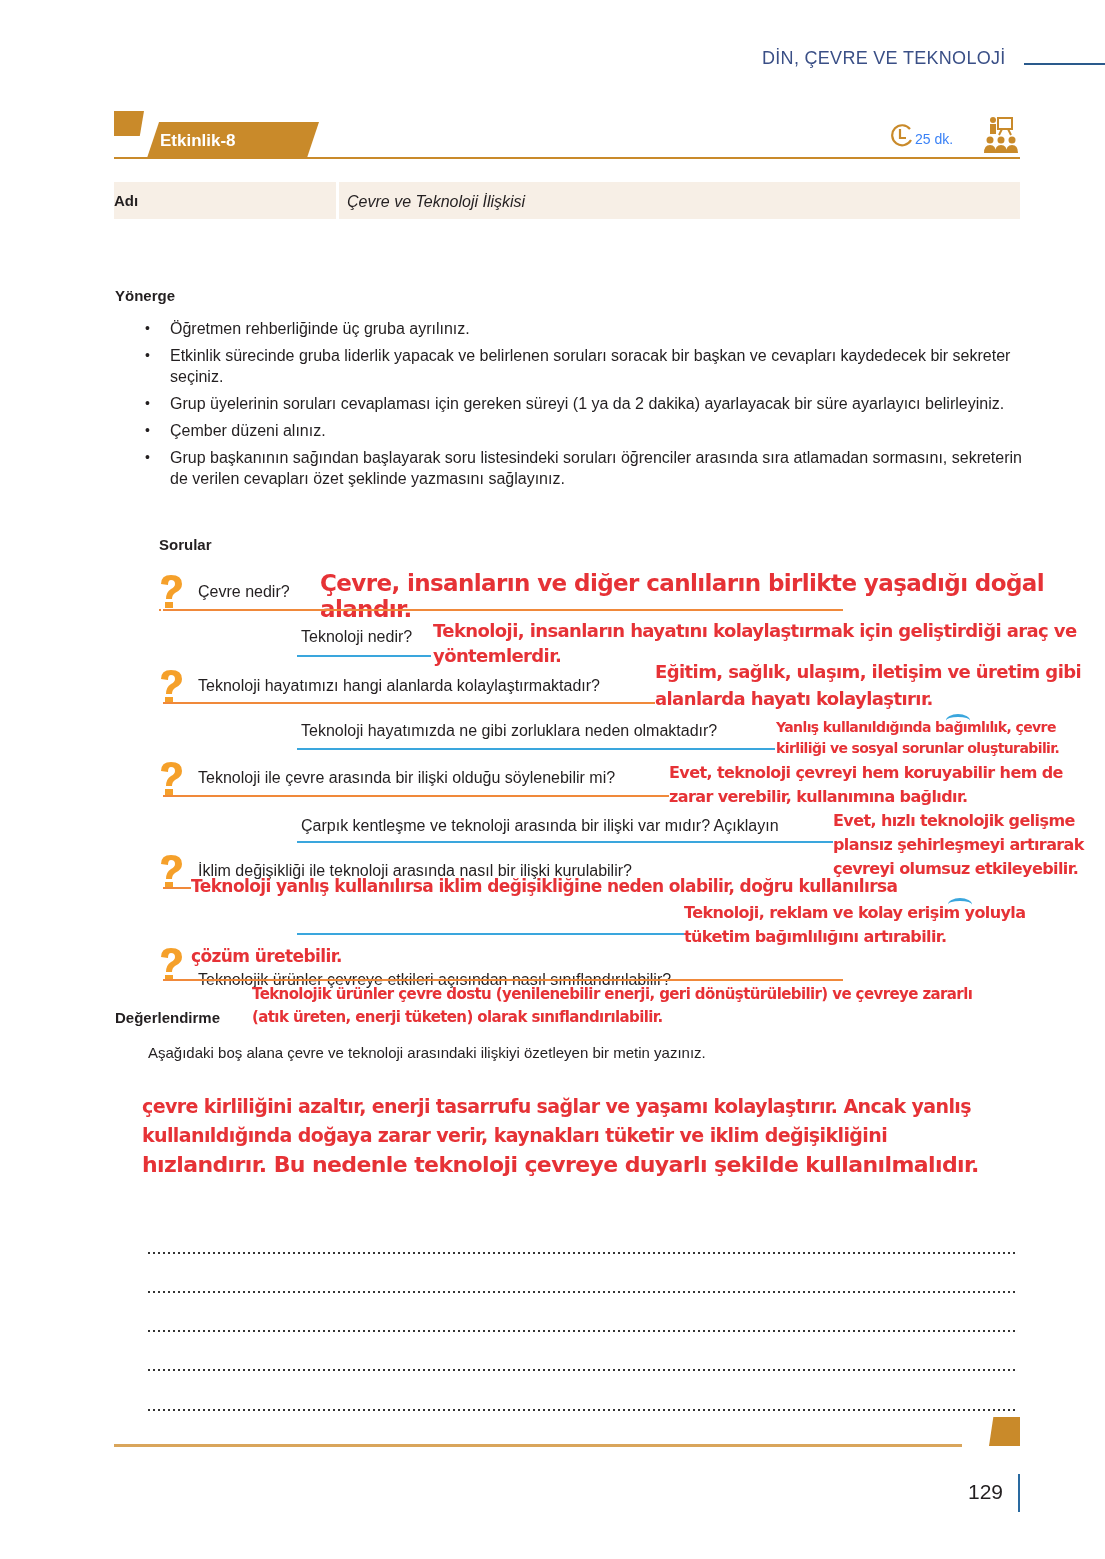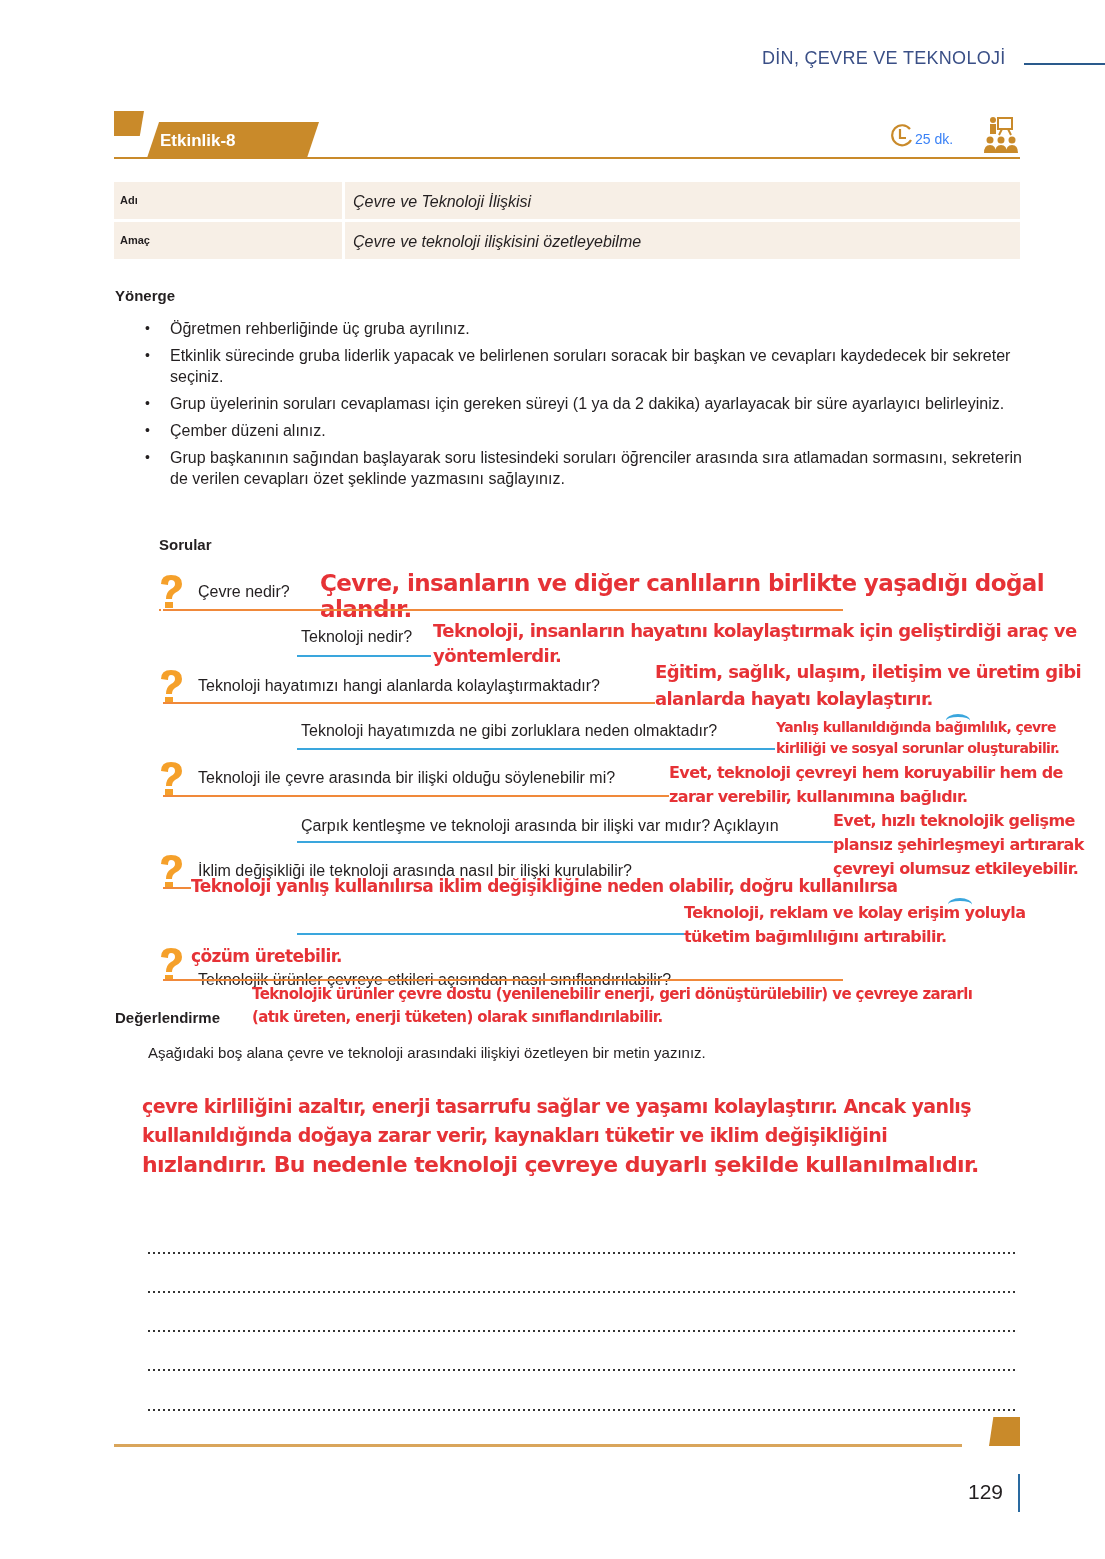--- a/index.html
+++ b/index.html
@@ -15,21 +15,21 @@
               clip-path: polygon(7% 0, 100% 0, 93% 100%, 0 100%); }
   .tab-label { left: 160px; top: 131px; font-size: 17px; font-weight: bold; color: #ffffff; }
   .tab-rule { left: 114px; top: 157px; width: 906px; height: 2px; background: #c98a2a; }
 
   .clock { left: 890px; top: 123px; width: 24px; height: 24px; }
   .dur { left: 915px; top: 131px; font-size: 14px; color: #3b82f6; }
   .teach { left: 983px; top: 116px; width: 36px; height: 38px; }
 
   .info-table { left: 114px; top: 182px; width: 906px; }
   .info-row { display: flex; height: 37px; background: #f7efe6; margin-bottom: 3px; }
-  .info-key { width: 222px; padding-left: 6px; font-weight: bold; font-size: 11px; line-height: 37px; border-right: 3px solid #ffffff; }
+  .info-key { width: 222px; font-weight: bold; font-size: 15px; line-height: 37px; border-right: 3px solid #ffffff; }
   .info-val { flex: 1; padding-left: 8px; font-style: italic; font-size: 16px; line-height: 40px; }
 
   .section-h { font-weight: bold; font-size: 15px; }
   .bullets { left: 145px; top: 318px; width: 880px; font-size: 16px; line-height: 21px; }
   .bullet { position: relative; padding-left: 25px; margin-bottom: 6px; }
   .bullet::before { content: "•"; position: absolute; left: 0; top: 0; font-size: 14px; }
 
   .qicon { width: 26px; height: 38px; }
   .q-text { font-size: 16px; white-space: nowrap; }
   .ans { color: #e63236; font-weight: bold; font-family: "DejaVu Sans", sans-serif; letter-spacing: -0.6px; }
@@ -72,24 +72,20 @@
   <circle cx="29" cy="24" r="3.5" fill="#c98a2a"></circle>
   <path d="M1 37 Q1 29 7 29 Q13 29 13 37 Z" fill="#c98a2a"></path>
   <path d="M12 37 Q12 29 18 29 Q24 29 24 37 Z" fill="#c98a2a"></path>
   <path d="M23 37 Q23 29 29 29 Q35 29 35 37 Z" fill="#c98a2a"></path>
 </svg>
 
 <div class="abs info-table">
   <div class="info-row">
     <div class="info-key">Adı</div>
     <div class="info-val">Çevre ve Teknoloji İlişkisi</div>
-  </div>
-  <div class="info-row">
-    <div class="info-key">Amaç</div>
-    <div class="info-val">Çevre ve teknoloji ilişkisini özetleyebilme</div>
   </div>
 </div>
 
 <div class="abs section-h" style="left:115px; top:287px;">Yönerge</div>
 <div class="abs bullets">
   <div class="bullet">Öğretmen rehberliğinde üç gruba ayrılınız.</div>
   <div class="bullet">Etkinlik sürecinde gruba liderlik yapacak ve belirlenen soruları soracak bir başkan ve cevapları kaydedecek bir sekreter seçiniz.</div>
   <div class="bullet">Grup üyelerinin soruları cevaplaması için gereken süreyi (1 ya da 2 dakika) ayarlayacak bir süre ayarlayıcı belirleyiniz.</div>
   <div class="bullet">Çember düzeni alınız.</div>
   <div class="bullet">Grup başkanının sağından başlayarak soru listesindeki soruları öğrenciler arasında sıra atlamadan sormasını, sekreterin de verilen cevapları özet şeklinde yazmasını sağlayınız.</div>

